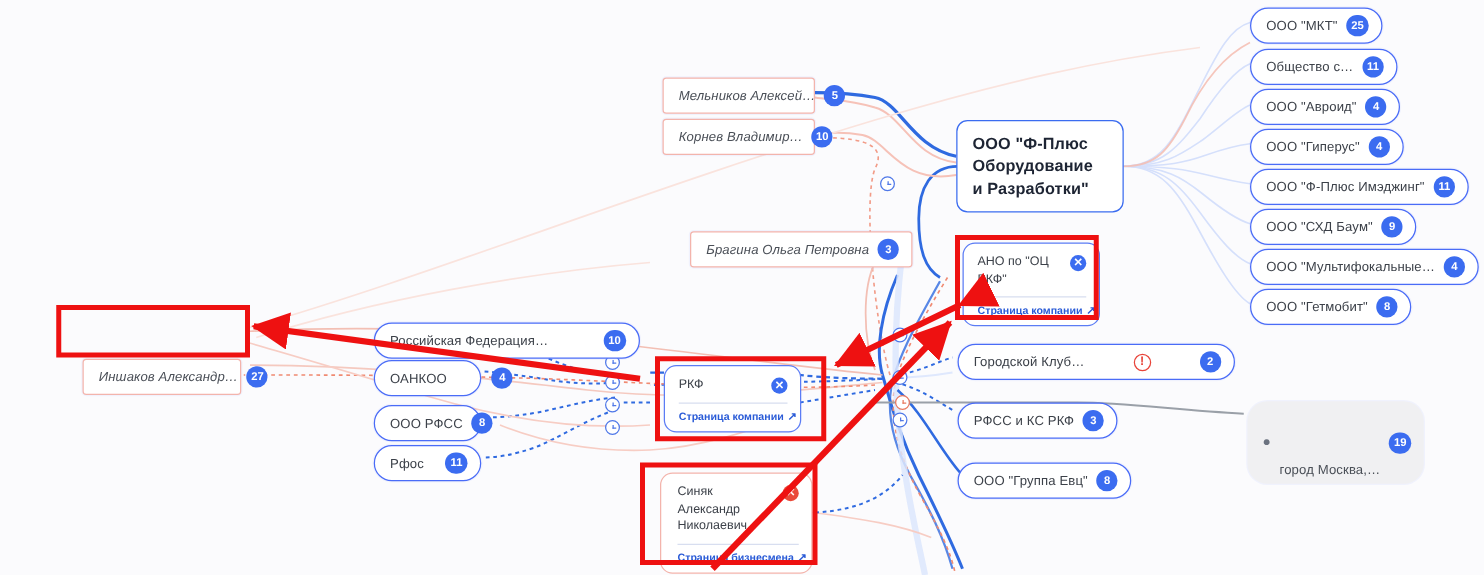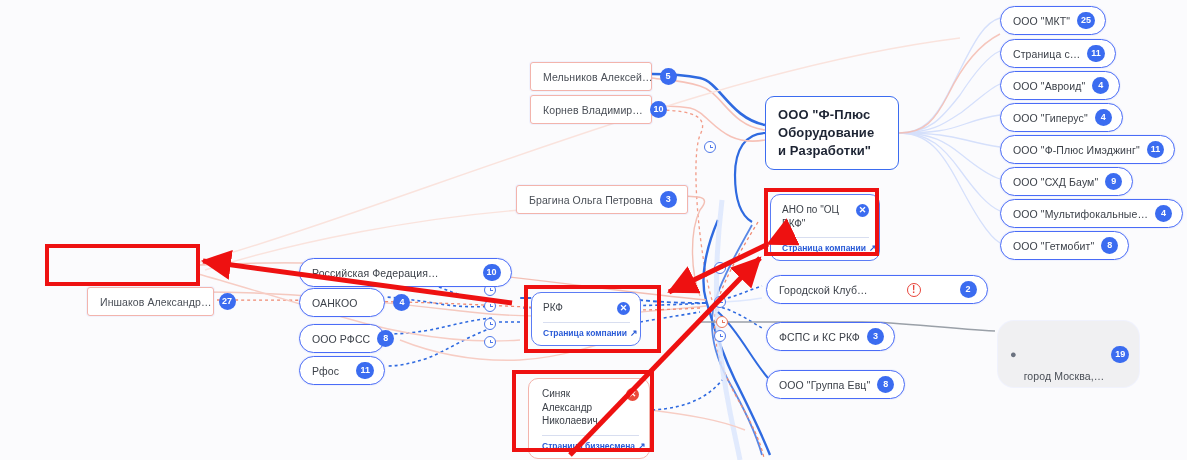--- a/index.html
+++ b/index.html
@@ -49,21 +49,21 @@
   .node .label {
     font-size: 10.5px;
     color: #3c4149;
     letter-spacing: .1px;
   }
   .node.pink {
     border: 1px solid #f3b4ac;
     border-radius: 3px;
     background: #ffffff;
   }
-  .node.pink .label { color: #4a4f57; }
+  .node.pink .label { color: #4a4f57; font-style: italic; }
   .node.gray {
     border: none;
     background: #f0f0f2;
     border-radius: 16px;
   }
   .node.gray .label { color: #4a4f57; margin-top: 44px; }
 
   .badge {
     display: inline-flex;
     align-items: center;
@@ -270,21 +270,21 @@
       <div>Оборудование</div>
       <div>и Разработки"</div>
     </div>
   </div>
 
   <div class="node" style="left:1000px; top:6px;">
     <span class="label">ООО "МКТ"</span>
     <span class="badge">25</span>
   </div>
   <div class="node" style="left:1000px; top:39px;">
-    <span class="label">Страница с…</span>
+    <span class="label">Общество с…</span>
     <span class="badge">11</span>
   </div>
   <div class="node" style="left:1000px; top:71px;">
     <span class="label">ООО "Авроид"</span>
     <span class="badge">4</span>
   </div>
   <div class="node" style="left:1000px; top:103px;">
     <span class="label">ООО "Гиперус"</span>
     <span class="badge">4</span>
   </div>
@@ -304,21 +304,21 @@
     <span class="label">ООО "Гетмобит"</span>
     <span class="badge">8</span>
   </div>
 
   <div class="node" style="left:766px; top:275px;gap:39px;">
     <span class="label">Городской Клуб…</span>
     <span class="warn-icon">!</span>
     <span class="badge">2</span>
   </div>
   <div class="node" style="left:766px; top:322px;">
-    <span class="label">ФСПС и КС РКФ</span>
+    <span class="label">РФСС и КС РКФ</span>
     <span class="badge">3</span>
   </div>
   <div class="node" style="left:766px; top:370px;">
     <span class="label">ООО "Группа Евц"</span>
     <span class="badge">8</span>
   </div>
 
   <div class="node gray" style="left:998px; top:321px;">
     <span class="pin-icon">●</span>
     <span class="label">город Москва,…</span>
@@ -326,26 +326,26 @@
   </div>
 
   <div class="node pink" style="left:530px; top:62px; width:122px;">
     <span class="label">Мельников Алексей…</span>
     <span class="badge">5</span>
   </div>
   <div class="node pink" style="left:530px; top:95px; width:122px;">
     <span class="label">Корнев Владимир…</span>
     <span class="badge">10</span>
   </div>
-  <div class="node pink" style="left:516px; top:185px;">
+  <div class="node pink" style="left:552px; top:185px;">
     <span class="label">Брагина Ольга Петровна</span>
     <span class="badge">3</span>
   </div>
 
-  <div class="node pink" style="left:66px; top:287px; width:127px;margin-left:21px;">
+  <div class="node pink" style="left:66px; top:287px; width:127px;">
     <span class="label">Иншаков Александр…</span>
     <span class="badge">27</span>
   </div>
 
   <div class="node" style="left:299px; top:258px;gap:44px;">
     <span class="label">Российская Федерация…</span>
     <span class="badge">10</span>
   </div>
   <div class="node" style="left:299px; top:288px; width:86px;gap:36px;">
     <span class="label" style="flex:1">ОАНКОО</span>

